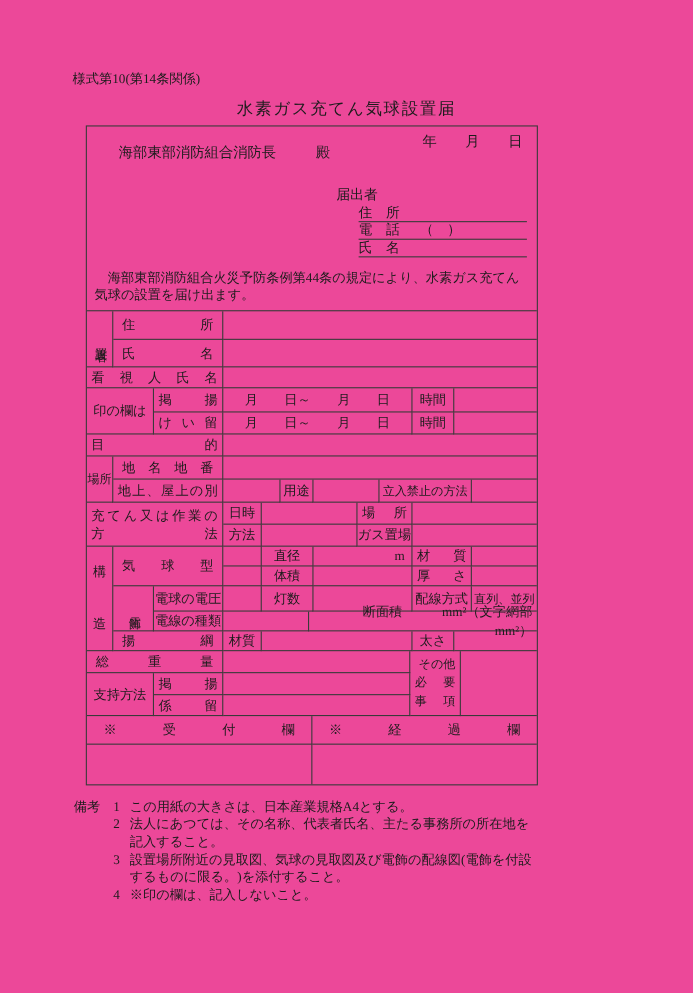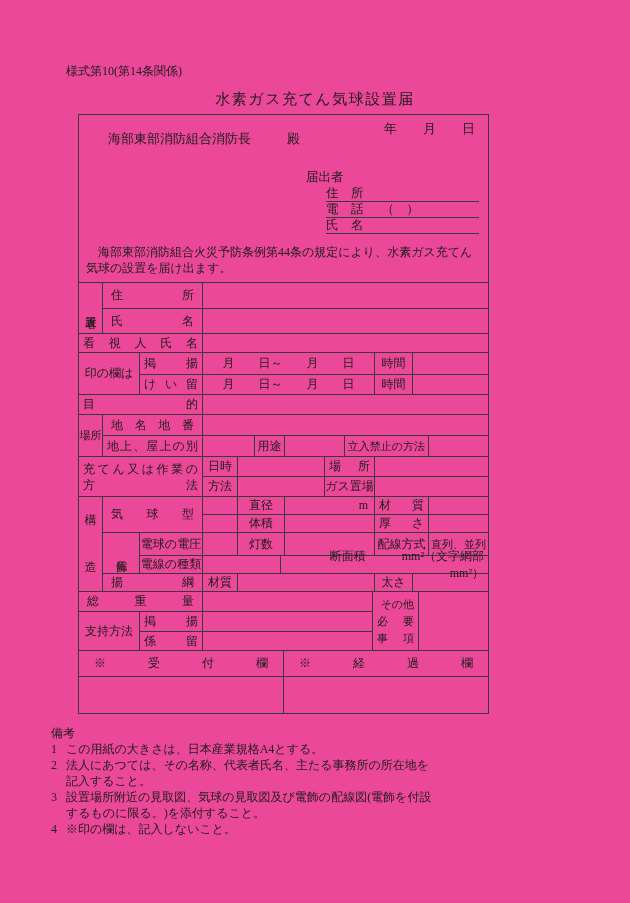--- a/index.html
+++ b/index.html
@@ -37,21 +37,21 @@
   .lt .t{text-align:right;padding-left:8px;}
   .p8 .t{padding:0 8px;}
   .p15 .t{padding:0 15px;}
   .f11{font-size:11px;}
   .vert{justify-content:center;}
   .vert .vtxt{writing-mode:vertical-rl;text-orientation:upright;letter-spacing:1px;}
   .vsp{flex-direction:column;justify-content:space-around;align-items:center;}
   .ml{display:block;line-height:16px;}
   .ml3{display:block;line-height:17px;text-align:right;}
   
-  .remarks{position:absolute;left:51px;top:725px;font-size:12px;line-height:16px;display:flex;flex-direction:column;}
+  .remarks{position:absolute;left:67px;top:725px;font-size:12px;line-height:16px;display:flex;}
   .rlabel{width:36px;flex:0 0 auto;}
   .ritem{display:flex;}
   .rnum{width:15px;flex:0 0 auto;}
   .rtext{width:375px;}
 </style>
 </head>
 <body>
 
 <div class="sheet">
 

